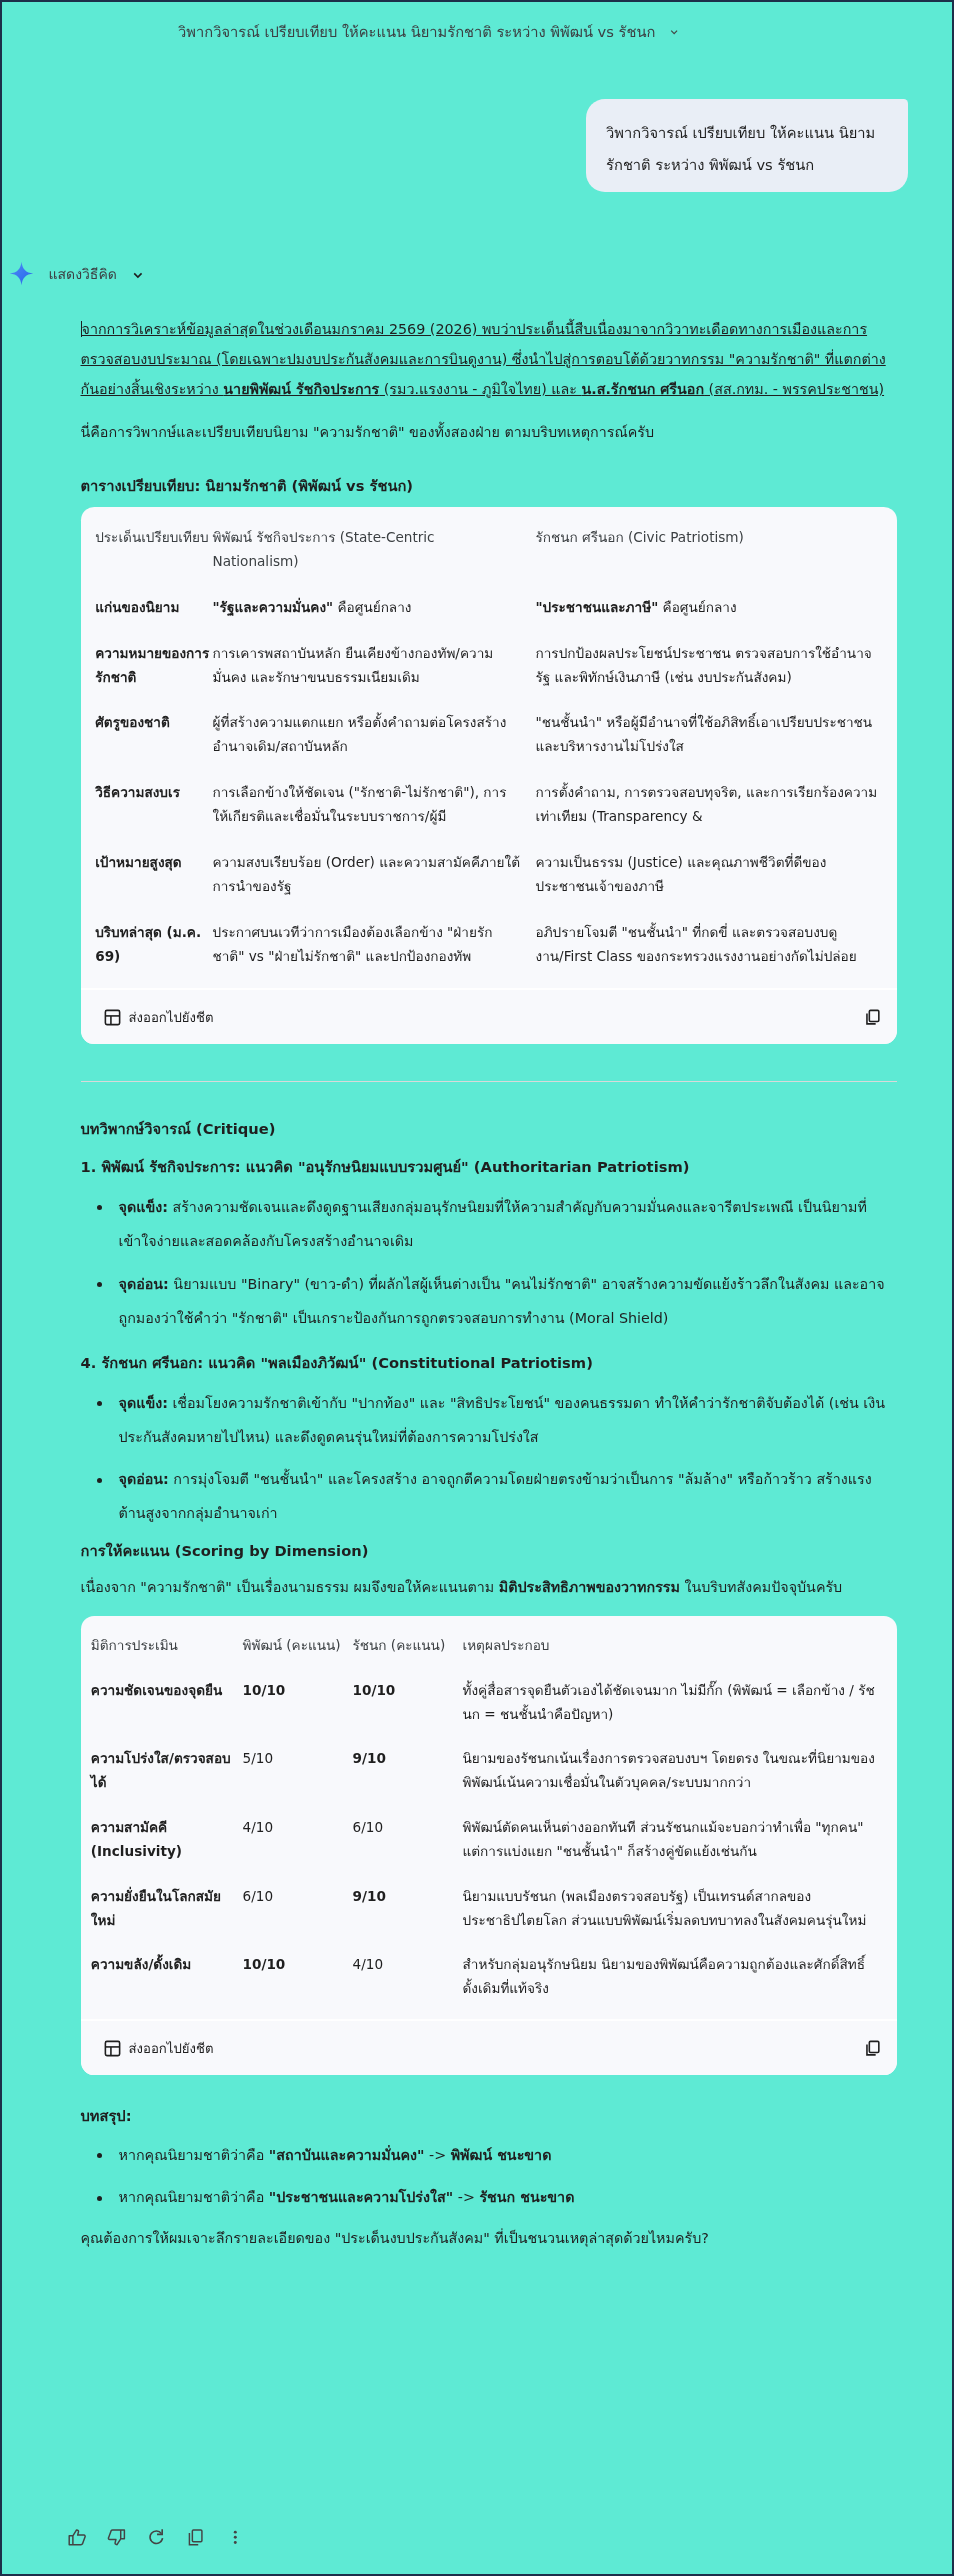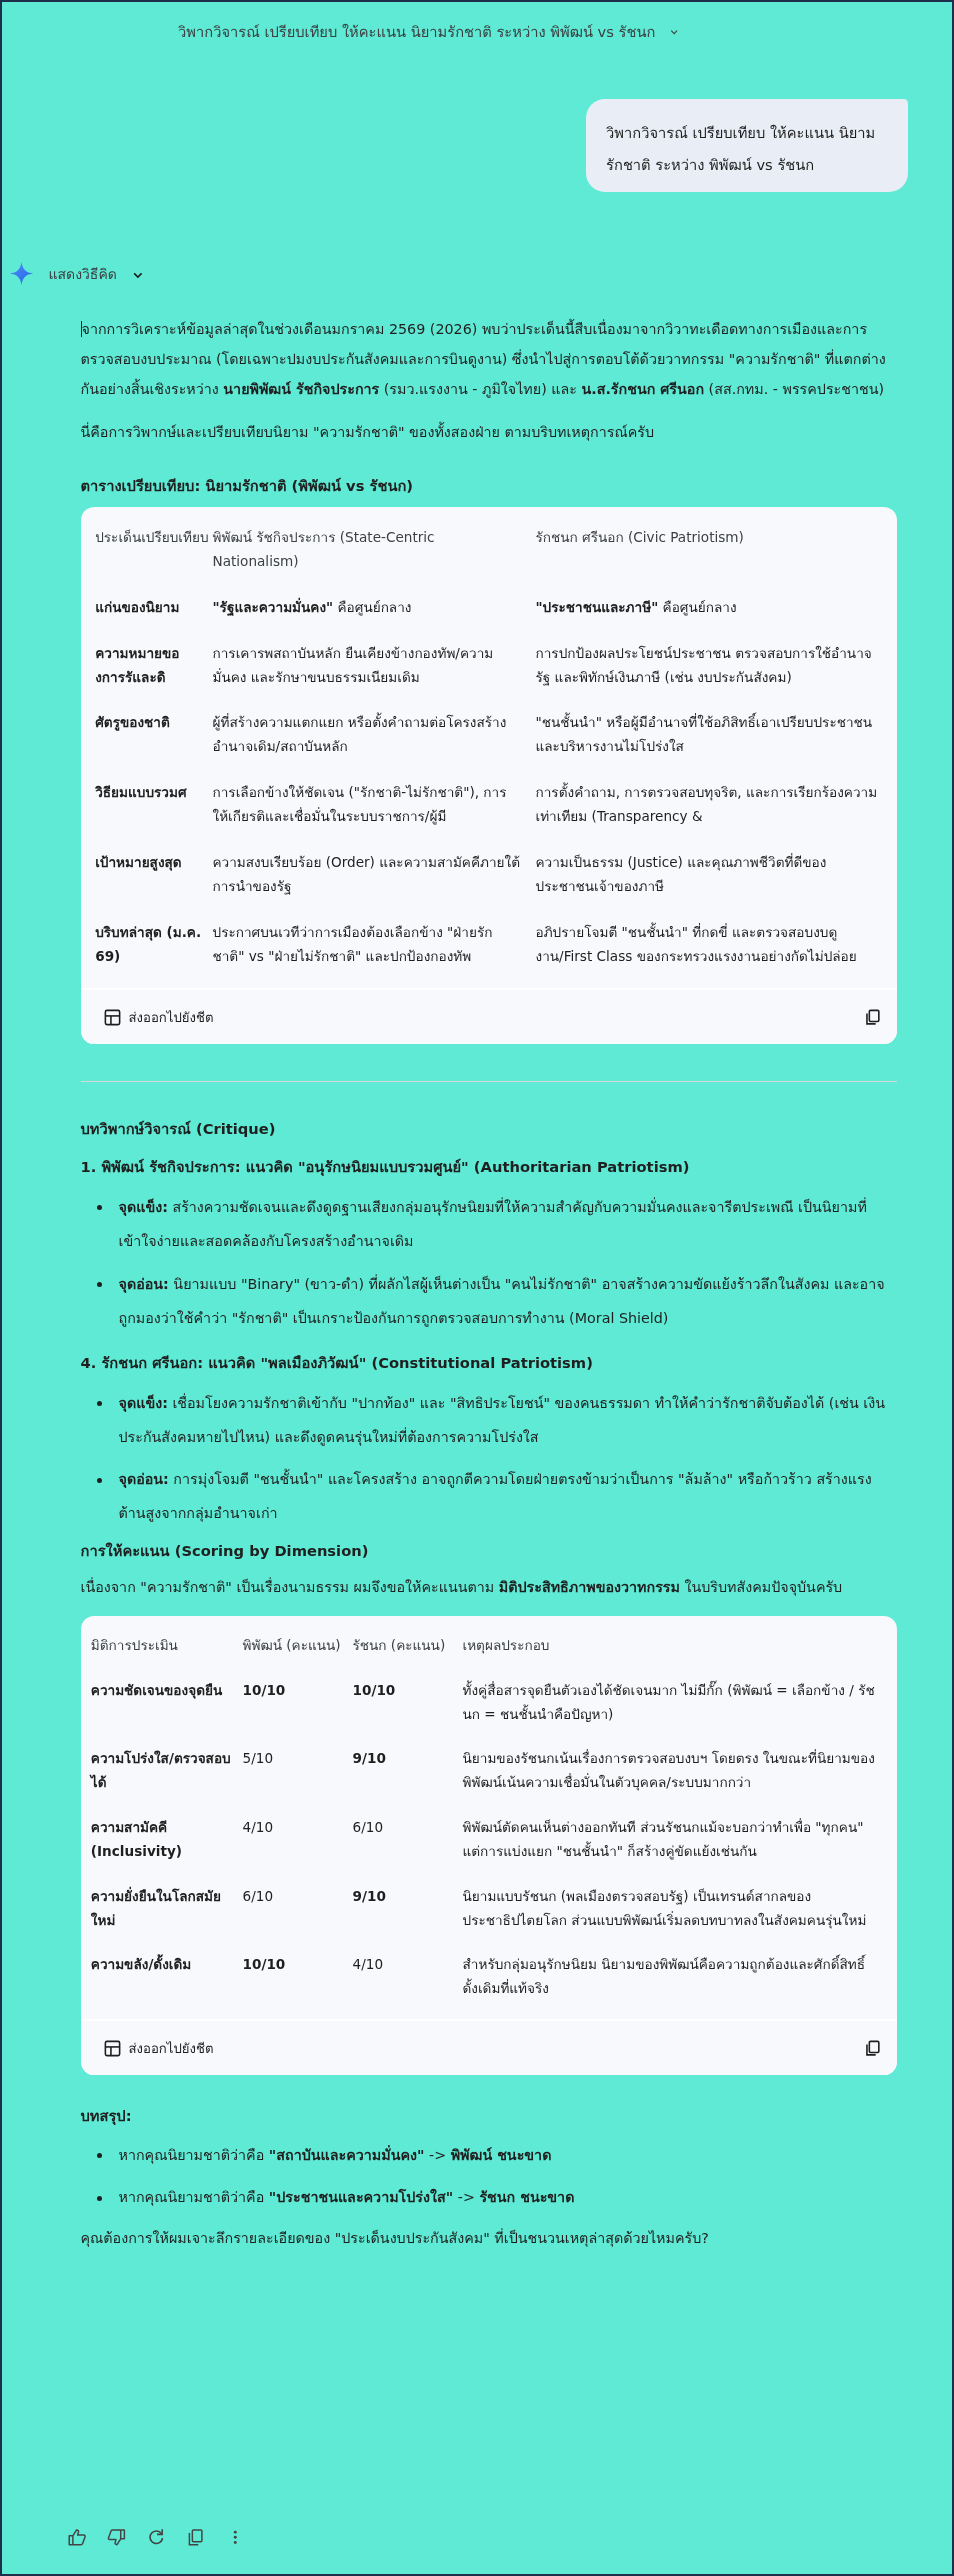--- a/index.html
+++ b/index.html
@@ -111,21 +111,21 @@
     <span class="thinking-label">แสดงวิธีคิด</span>
     <span class="chev">
       <svg viewBox="0 0 16 16">
           <path d="M3 6 L8 11 L13 6" fill="none" stroke="#1f1f1f" stroke-width="2.2"></path>
         </svg>
     </span>
   </div>
 
   <div class="content">
 
-    <p class="para" style="margin-top:2.9px;">
+    <p class="para" style="margin-top:2.9px;text-decoration:underline;">
       <span class="caret"></span><span>จากการวิเคราะห์ข้อมูลล่าสุดในช่วงเดือนมกราคม 2569 (2026) พบว่าประเด็นนี้สืบเนื่องมาจากวิวาทะเดือดทางการเมืองและการตรวจสอบงบประมาณ (โดยเฉพาะปมงบประกันสังคมและการบินดูงาน) ซึ่งนำไปสู่การตอบโต้ด้วยวาทกรรม "ความรักชาติ" ที่แตกต่างกันอย่างสิ้นเชิงระหว่าง </span><b>นายพิพัฒน์ รัชกิจประการ</b><span> (รมว.แรงงาน - ภูมิใจไทย) และ </span><b>น.ส.รักชนก ศรีนอก</b><span> (สส.กทม. - พรรคประชาชน)</span>
     </p>
     <div class="gap-s"></div>
     <p class="para">นี่คือการวิพากษ์และเปรียบเทียบนิยาม "ความรักชาติ" ของทั้งสองฝ่าย ตามบริบทเหตุการณ์ครับ</p>
 
     <h3 class="sec" style="margin-top:26.5px;">ตารางเปรียบเทียบ: นิยามรักชาติ (พิพัฒน์ vs รัชนก)</h3>
 
     <div class="tablewrap">
       <table class="cmp">
         <tbody>
@@ -133,31 +133,31 @@
           <td class="c0">ประเด็นเปรียบเทียบ</td>
           <td class="c1">พิพัฒน์ รัชกิจประการ (State-Centric Nationalism)</td>
           <td class="c2">รักชนก ศรีนอก (Civic Patriotism)</td>
         </tr>
         <tr>
           <td class="c0">แก่นของนิยาม</td>
           <td class="c1"><b>"รัฐและความมั่นคง"</b><span> คือศูนย์กลาง</span></td>
           <td class="c2"><b>"ประชาชนและภาษี"</b><span> คือศูนย์กลาง</span></td>
         </tr>
         <tr>
-          <td class="c0">ความหมายของการรัและดิ</td>
+          <td class="c0">ความหมายของการรักชาติ</td>
           <td class="c1">การเคารพสถาบันหลัก ยืนเคียงข้างกองทัพ/ความมั่นคง และรักษาขนบธรรมเนียมเดิม</td>
           <td class="c2">การปกป้องผลประโยชน์ประชาชน ตรวจสอบการใช้อำนาจรัฐ และพิทักษ์เงินภาษี (เช่น งบประกันสังคม)</td>
         </tr>
         <tr>
           <td class="c0">ศัตรูของชาติ</td>
           <td class="c1">ผู้ที่สร้างความแตกแยก หรือตั้งคำถามต่อโครงสร้างอำนาจเดิม/สถาบันหลัก</td>
           <td class="c2">"ชนชั้นนำ" หรือผู้มีอำนาจที่ใช้อภิสิทธิ์เอาเปรียบประชาชน และบริหารงานไม่โปร่งใส</td>
         </tr>
         <tr>
-          <td class="c0">วิธียมแบบรวมศ</td>
+          <td class="c0">วิธีความสงบเร</td>
           <td class="c1">การเลือกข้างให้ชัดเจน ("รักชาติ-ไม่รักชาติ"), การให้เกียรติและเชื่อมั่นในระบบราชการ/ผู้มี</td>
           <td class="c2">การตั้งคำถาม, การตรวจสอบทุจริต, และการเรียกร้องความเท่าเทียม (Transparency &amp;</td>
         </tr>
         <tr>
           <td class="c0">เป้าหมายสูงสุด</td>
           <td class="c1">ความสงบเรียบร้อย (Order) และความสามัคคีภายใต้การนำของรัฐ</td>
           <td class="c2">ความเป็นธรรม (Justice) และคุณภาพชีวิตที่ดีของประชาชนเจ้าของภาษี</td>
         </tr>
         <tr>
           <td class="c0">บริบทล่าสุด (ม.ค. 69)</td>

